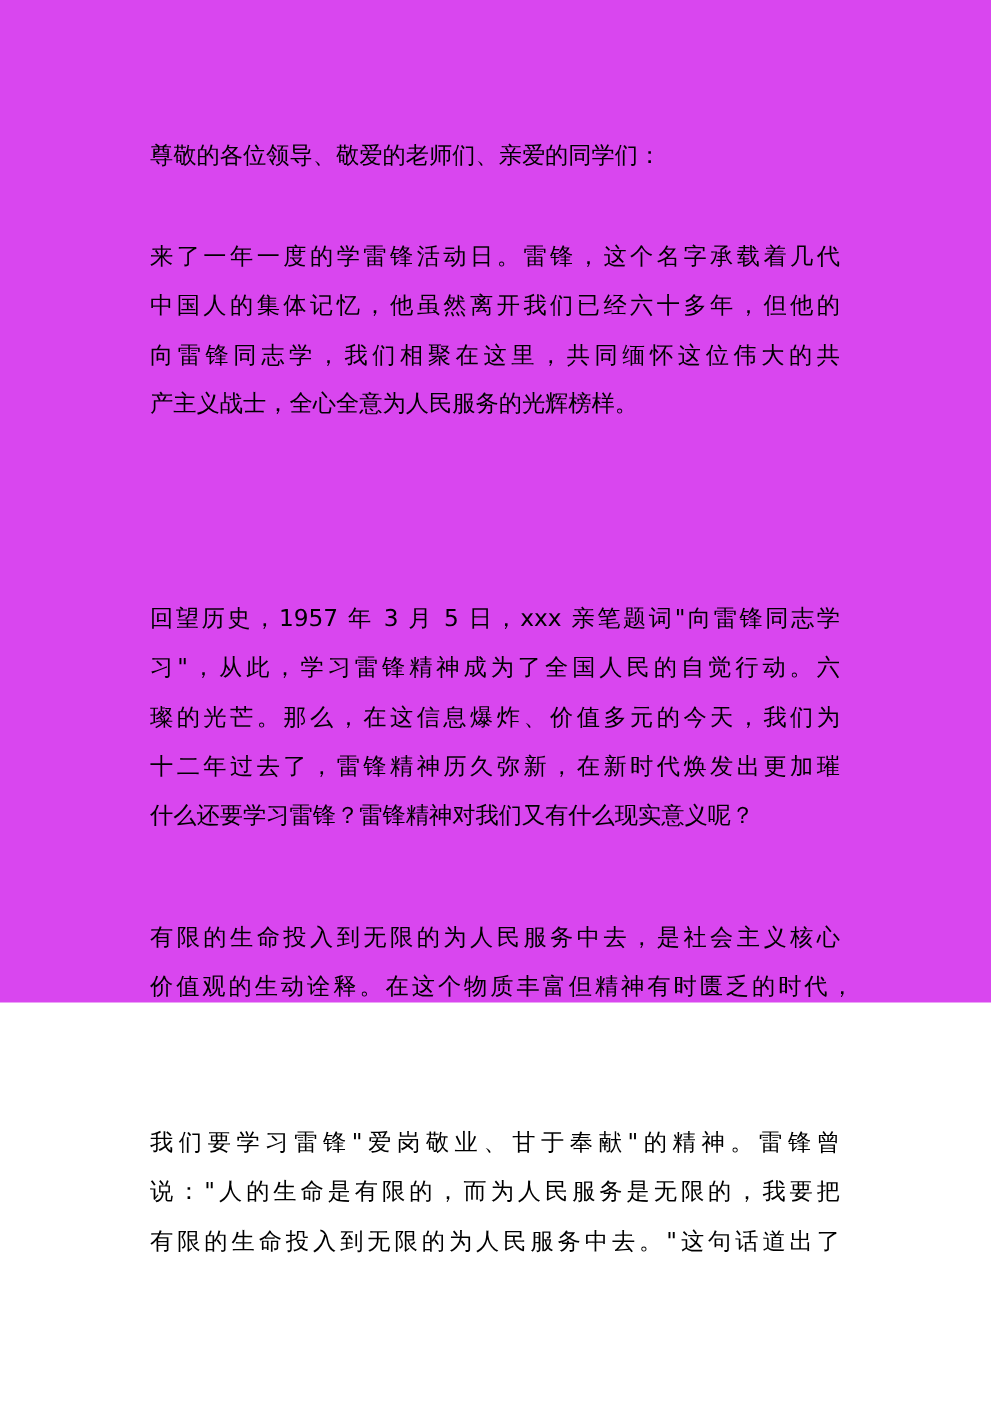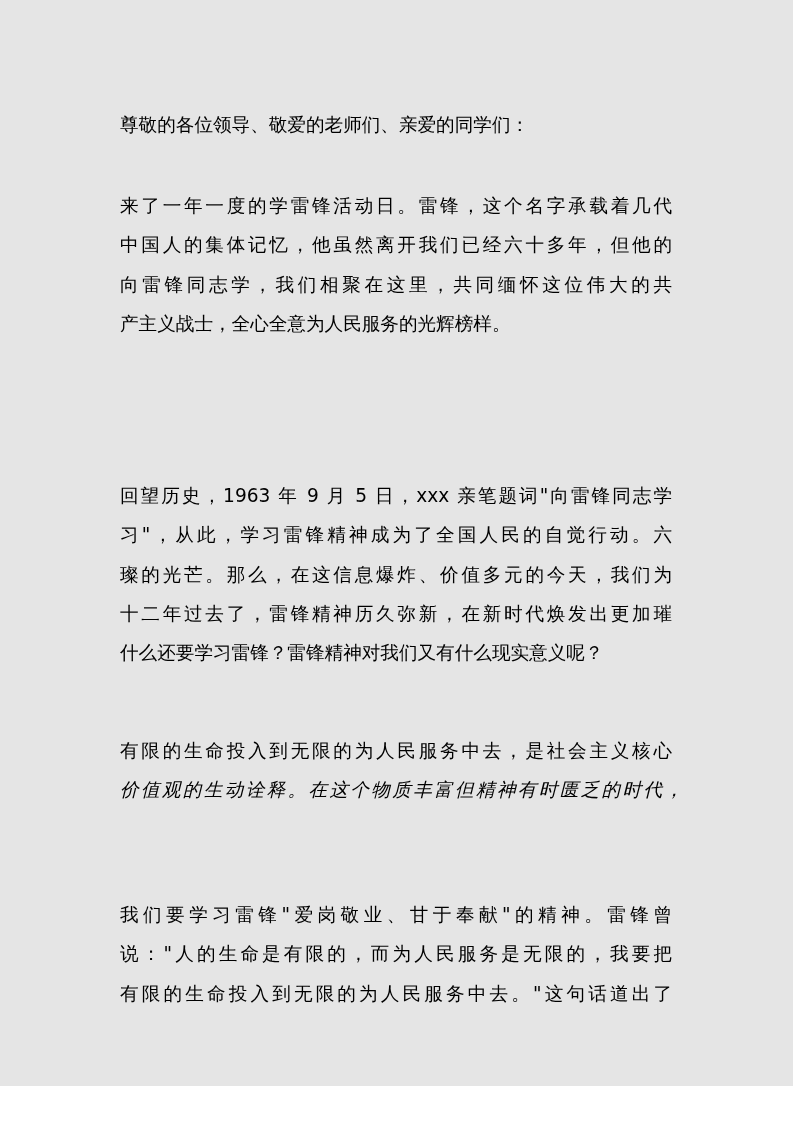--- a/index.html
+++ b/index.html
@@ -12,43 +12,42 @@
       height: 1122px;
       position: relative;
       overflow: hidden;
       font-family: "DejaVu Sans", "Liberation Sans", sans-serif;
       color: #000000;
     }
     .page {
       position: absolute;
       left: 0; top: 0;
       width: 793px;
-      height: 1086px;
-      background: #e5e5e5;
+      height: 802px;
+      background: #d946ef;
     }
     .para {
       position: absolute;
       left: 120px;
       width: 552px;
     }
     .line {
       display: block;
       height: 39.3px;
       line-height: 39.3px;
       font-size: 18.6px;
       white-space: nowrap;
       text-align: justify;
       text-align-last: justify;
     }
     .line.last {
       text-align-last: left;
     }
     .line.overflow {
       width: 563px;
-      font-style: italic;
     }
     #p0 { top: 105px; }
     #p1 { top: 186px; }
     #p2 { top: 476px; }
     #p3 { top: 731px; }
     #p4 { top: 895px; }
   </style>
 </head>
 <body>
 
@@ -59,21 +58,21 @@
   </div>
 
   <div class="para" id="p1">
     <span class="line">来了一年一度的学雷锋活动日。雷锋，这个名字承载着几代</span>
     <span class="line">中国人的集体记忆，他虽然离开我们已经六十多年，但他的</span>
     <span class="line">向雷锋同志学，我们相聚在这里，共同缅怀这位伟大的共</span>
     <span class="line last">产主义战士，全心全意为人民服务的光辉榜样。</span>
   </div>
 
   <div class="para" id="p2">
-    <span class="line">回望历史，1963 年 9 月 5 日，xxx 亲笔题词"向雷锋同志学</span>
+    <span class="line">回望历史，1957 年 3 月 5 日，xxx 亲笔题词"向雷锋同志学</span>
     <span class="line">习"，从此，学习雷锋精神成为了全国人民的自觉行动。六</span>
     <span class="line">璨的光芒。那么，在这信息爆炸、价值多元的今天，我们为</span>
     <span class="line">十二年过去了，雷锋精神历久弥新，在新时代焕发出更加璀</span>
     <span class="line last">什么还要学习雷锋？雷锋精神对我们又有什么现实意义呢？</span>
   </div>
 
   <div class="para" id="p3">
     <span class="line">有限的生命投入到无限的为人民服务中去，是社会主义核心</span>
     <span class="line overflow">价值观的生动诠释。在这个物质丰富但精神有时匮乏的时代，</span>
   </div>

